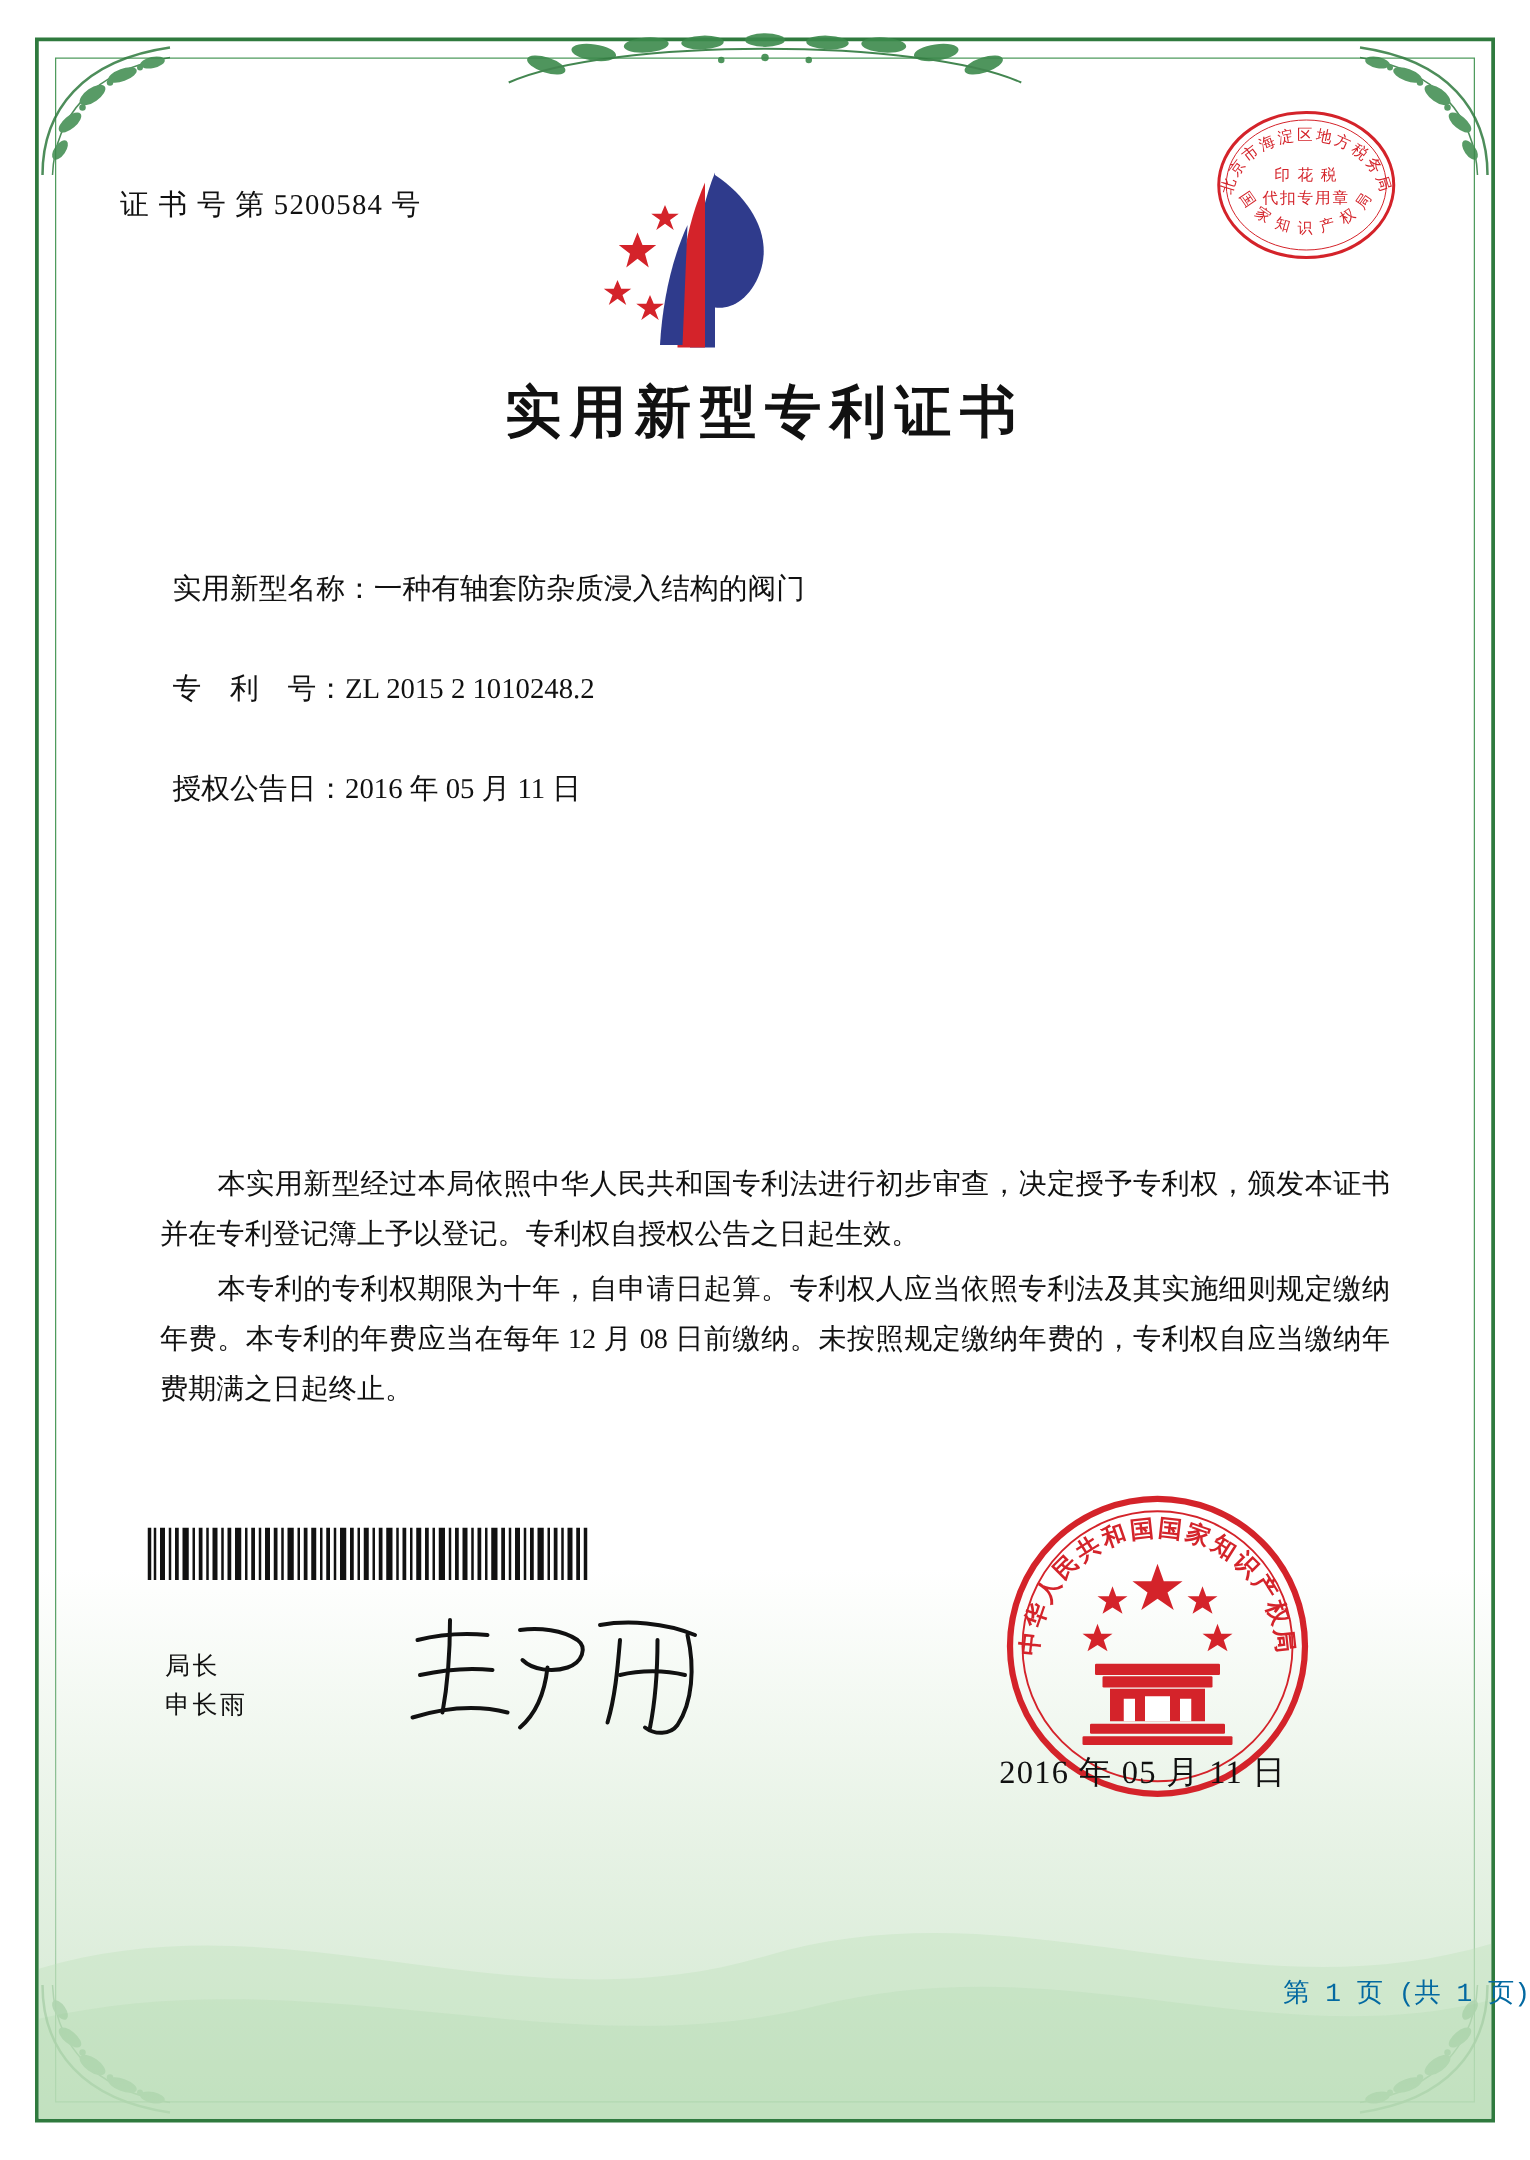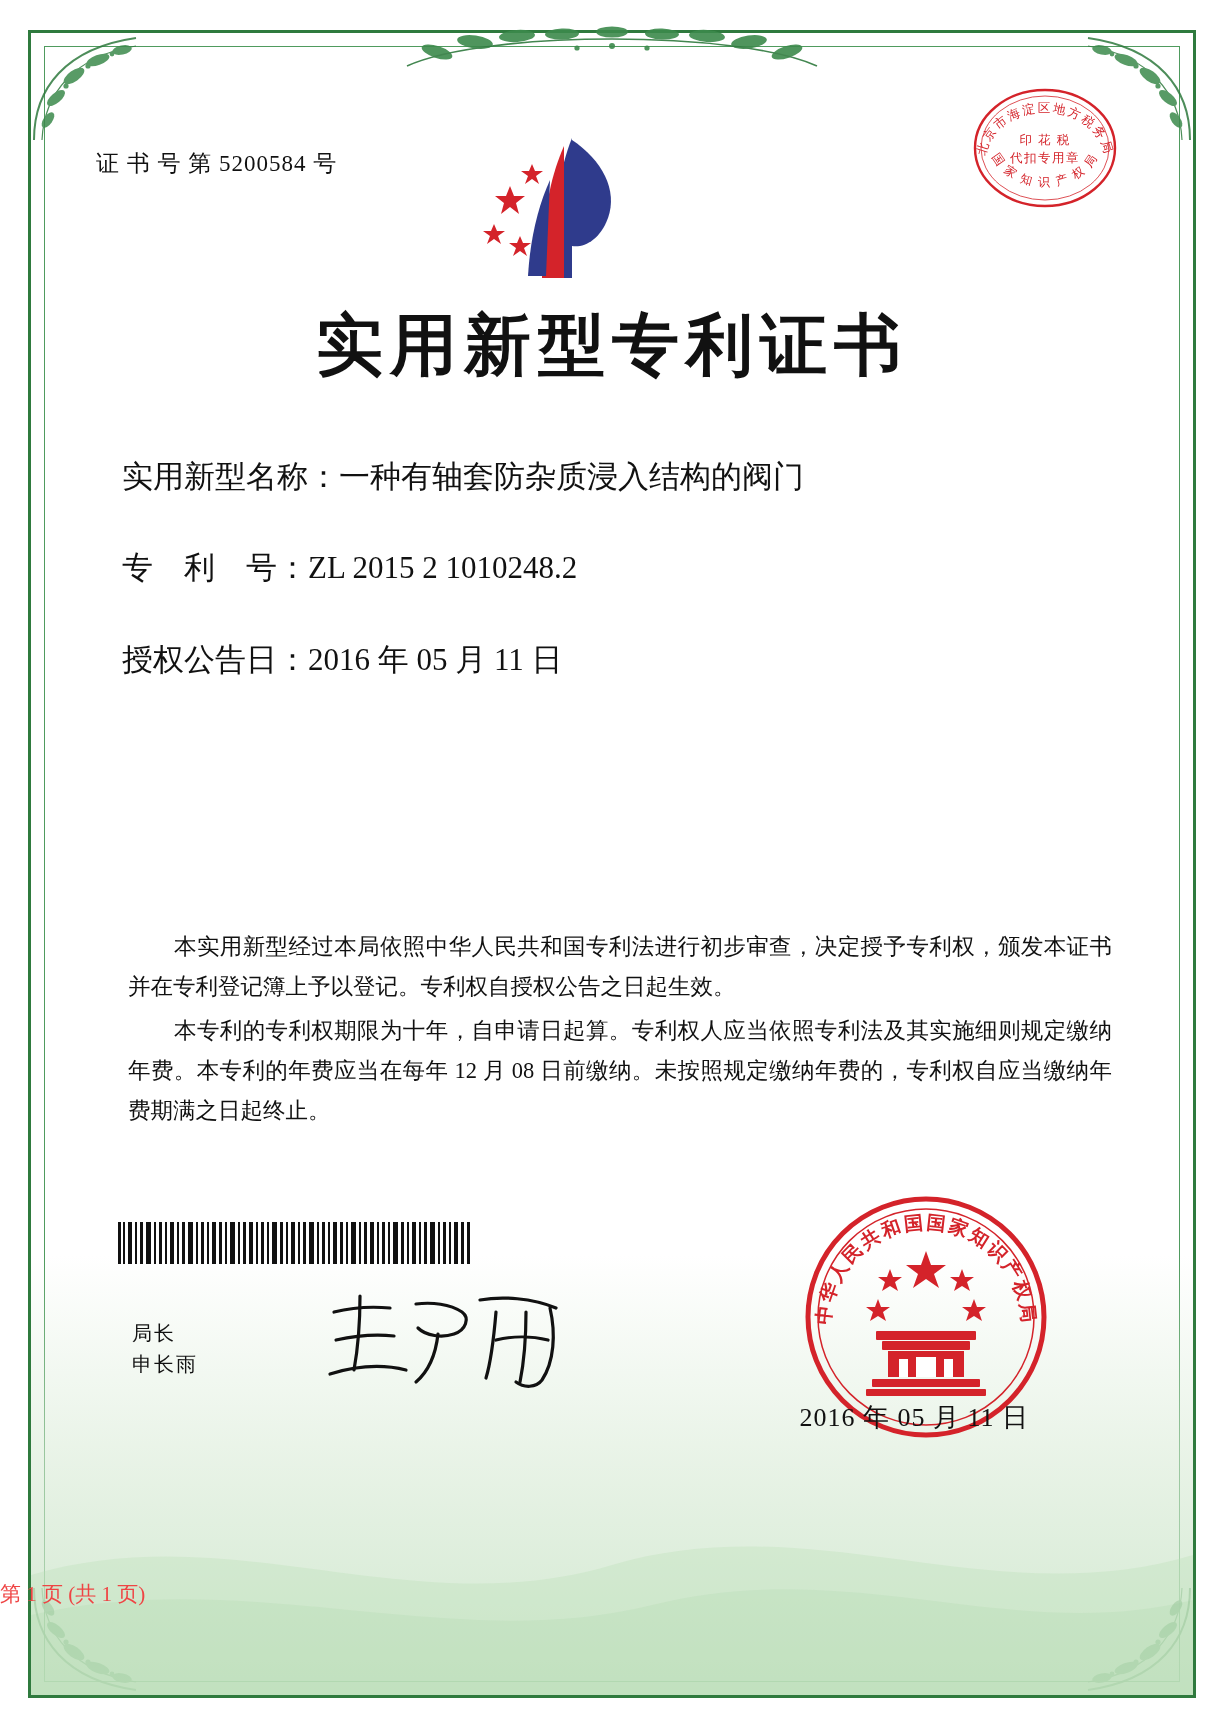--- a/index.html
+++ b/index.html
@@ -111,39 +111,40 @@
     width: 150px;
     height: 125px;
   }
   .tax-stamp svg { width: 100%; height: 100%; display: block; }
 
   .title {
     position: absolute;
     left: 0; right: 0;
     top: 300px;
     text-align: center;
-    font-size: 67px;
+    font-size: 45px;
     font-weight: bold;
     letter-spacing: 7px;
     color: #111;
     font-family: "Liberation Serif", serif;
   }
 
   .fields {
     position: absolute;
     left: 122px;
     top: 455px;
     width: 1000px;
   }
   .field-row {
-    font-size: 31px;
+    font-size: 23px;
     color: #111;
     line-height: 1.4;
     margin-bottom: 48px;
     white-space: nowrap;
+    margin-left: 16px;
   }
   .field-label {
     display: inline-block;
   }
   .field-value {
     display: inline;
   }
 
   .paragraphs {
     position: absolute;
@@ -205,23 +206,24 @@
     top: 1400px;
     font-size: 26px;
     color: #111;
     letter-spacing: 1px;
   }
 
   .page-no {
     position: absolute;
     left: 0; right: 0;
     bottom: 120px;
-    text-align: left;
+    text-align: right;
     font-size: 21px;
-    color: #ef4444;
+    color: #0369a1;
+    font-family: Liberation Mono, monospace;
   }
 </style>
 </head>
 <body>
 
 <div class="page">
 
   <div class="outer-border"></div>
   <div class="inner-border"></div>
 

